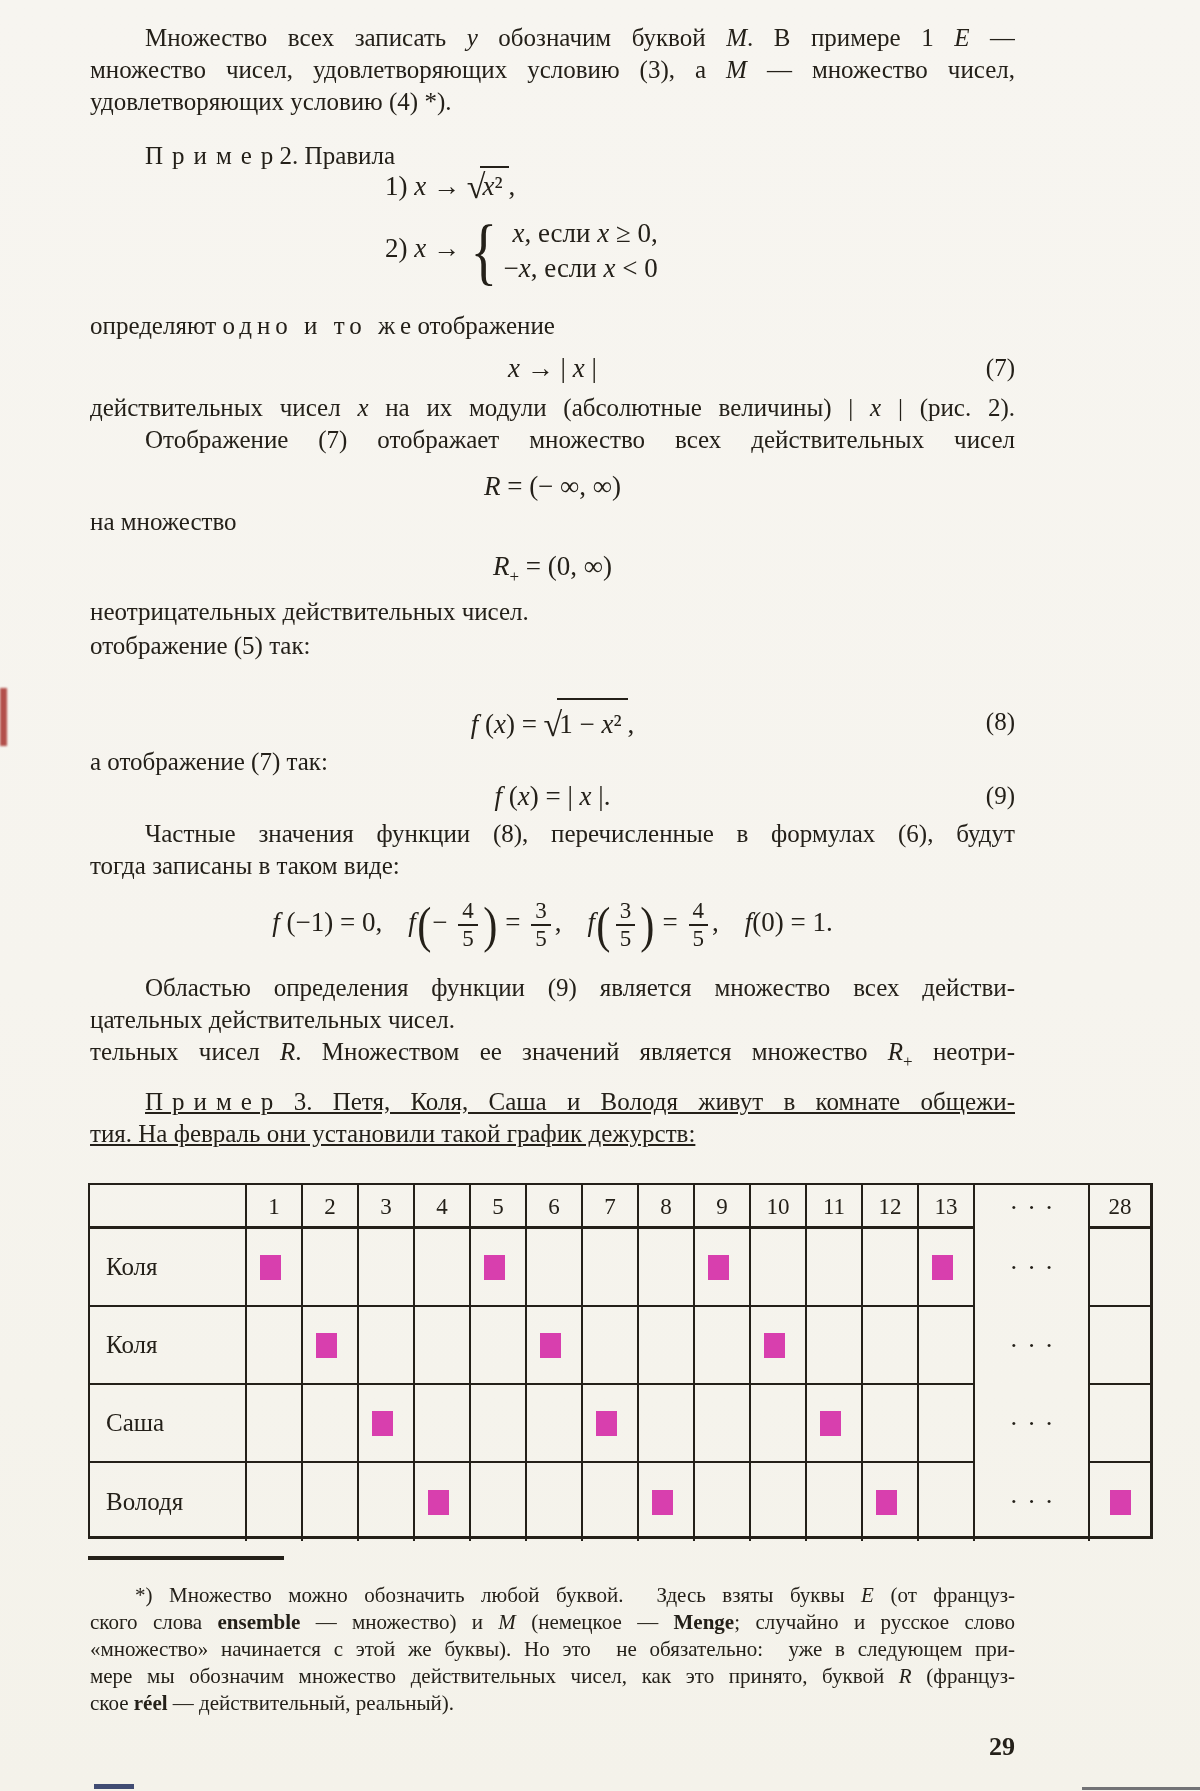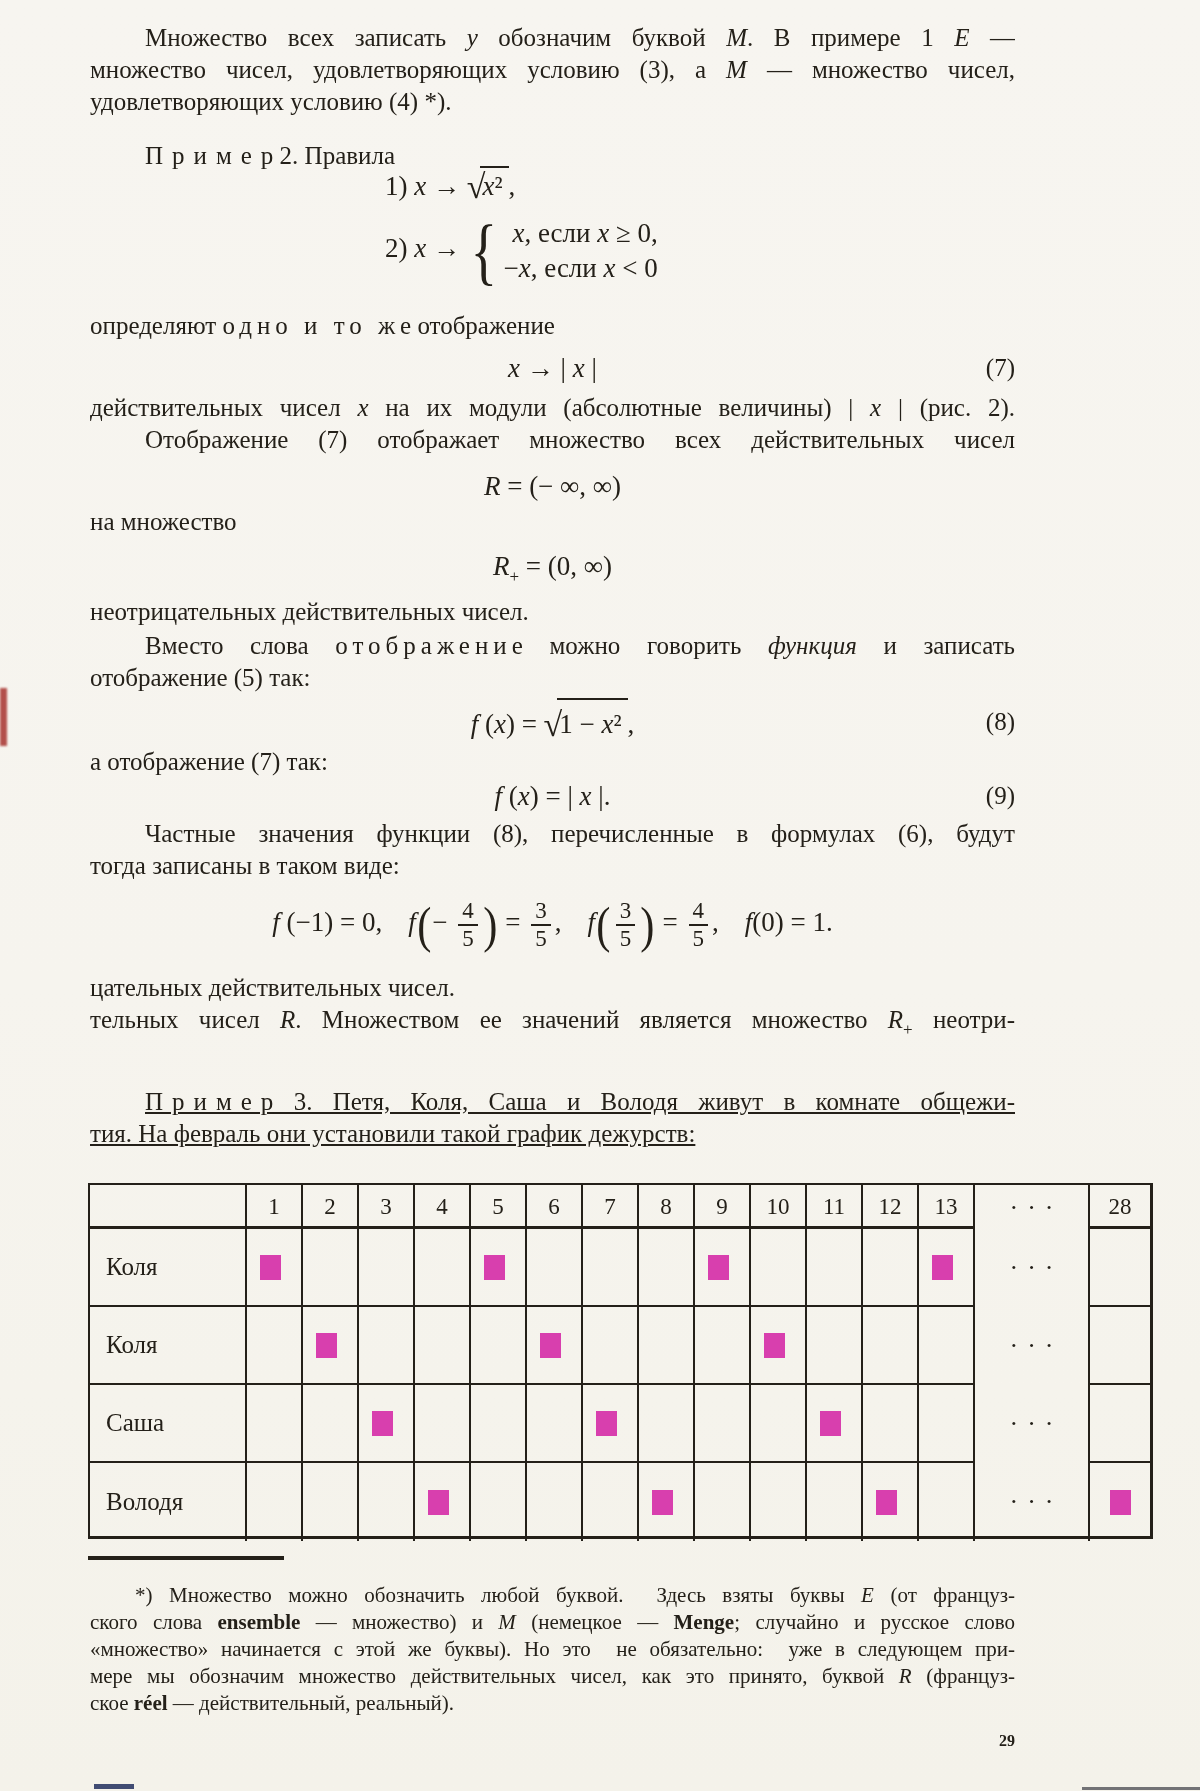--- a/index.html
+++ b/index.html
@@ -68,21 +68,21 @@
   .drow .cell{border-bottom:2px solid var(--ink);}
   .drow .gap-cell{border-bottom:none;}
   .drow:last-child .cell{border-bottom:none;}
   .mark{width:21px;height:25px;background:var(--accent);}
   .day-cell .mark{transform:translateX(-4px);}
   
   #fn-rule{position:absolute;left:88px;top:1556px;width:196px;height:4px;background:var(--ink);}
   .fnl{height:27px;line-height:27px;font-size:21px;text-align:justify;text-align-last:justify;overflow:hidden;white-space:nowrap;}
   .fnl.last{text-align-last:left;}
   .fnl.ind1{text-indent:45px;}
-  #page-number{position:absolute;left:90px;top:1732px;width:925px;text-align:right;font-size:16px;font-weight:700;}
+  #page-number{position:absolute;left:90px;top:1732px;width:925px;text-align:right;font-size:26px;font-weight:700;}
   
   #artifact-red{position:absolute;left:0;top:688px;width:7px;height:58px;background:#a83430;opacity:.85;filter:blur(1px);}
   #artifact-blue-left{position:absolute;left:94px;top:1784px;width:40px;height:5px;background:#2d3a66;opacity:.9;}
   #artifact-dark-right{position:absolute;left:1082px;top:1787px;width:118px;height:3px;background:#47474d;opacity:.75;}
 </style>
 </head>
 <body>
 
 <div id="page">
 
@@ -131,21 +131,20 @@
 
   <div class="eqc" style="top:548px;">
     <span class="rich"><span class="i">R</span><span class="sub">+</span><span> = (0,  ∞)</span></span>
   </div>
 
   <div class="blk" style="top:596px;">
     <div class="ln last"><span>неотрицательных действительных чисел.</span></div>
   </div>
 
   <div class="blk" style="top:630px;">
-    <div class="ln ind"><span>Вместо слова </span><span class="sp2">отображение</span><span> можно говорить </span><span class="i">функция</span><span> и записать</span></div>
     <div class="ln last"><span>отображение (5) так:</span></div>
   </div>
 
   <div class="eqc" style="top:698px;height:48px;line-height:48px;">
     <span class="rich"><span class="i">f</span><span> (</span><span class="i">x</span><span>) =&nbsp;</span></span><span class="sqrt"><span class="rsign">√</span><span class="rad"><span>1 − </span><span class="i">x</span><span>²</span></span></span><span>,</span>
     <span class="eqnum">(8)</span>
   </div>
 
   <div class="blk" style="top:746px;">
     <div class="ln last"><span>а отображение (7) так:</span></div>
@@ -171,20 +170,21 @@
       </span><span>,</span><span class="msp"></span><span class="i">f</span><span class="bigp">(</span><span class="frac">
         <span class="fn">3</span>
         <span class="fd">5</span>
       </span><span class="bigp">)</span><span>&nbsp;=&nbsp;</span><span class="frac">
         <span class="fn">4</span>
         <span class="fd">5</span>
       </span><span>,</span><span class="msp"></span><span class="rich"><span class="i">f</span><span>(0) = 1.</span></span>
   </div>
 
   <div class="blk" style="top:972px;">
+    <div class="ln ind"><span>Областью определения функции (9) является множество всех действи-</span></div>
     <div class="ln last"><span>цательных действительных чисел.</span></div>
     <div class="ln"><span>тельных чисел </span><span class="i">R</span><span>. Множеством ее значений является множество </span><span class="i">R</span><span class="sub">+</span><span> неотри-</span></div>
   </div>
 
   <div class="blk" style="top:1086px;text-decoration:underline;">
     <div class="ln ind"><span class="sp">Пример</span><span> 3. Петя, Коля, Саша и Володя живут в комнате общежи-</span></div>
     <div class="ln last"><span>тия. На февраль они установили такой график дежурств:</span></div>
   </div>
 
   <div id="duty-table">

